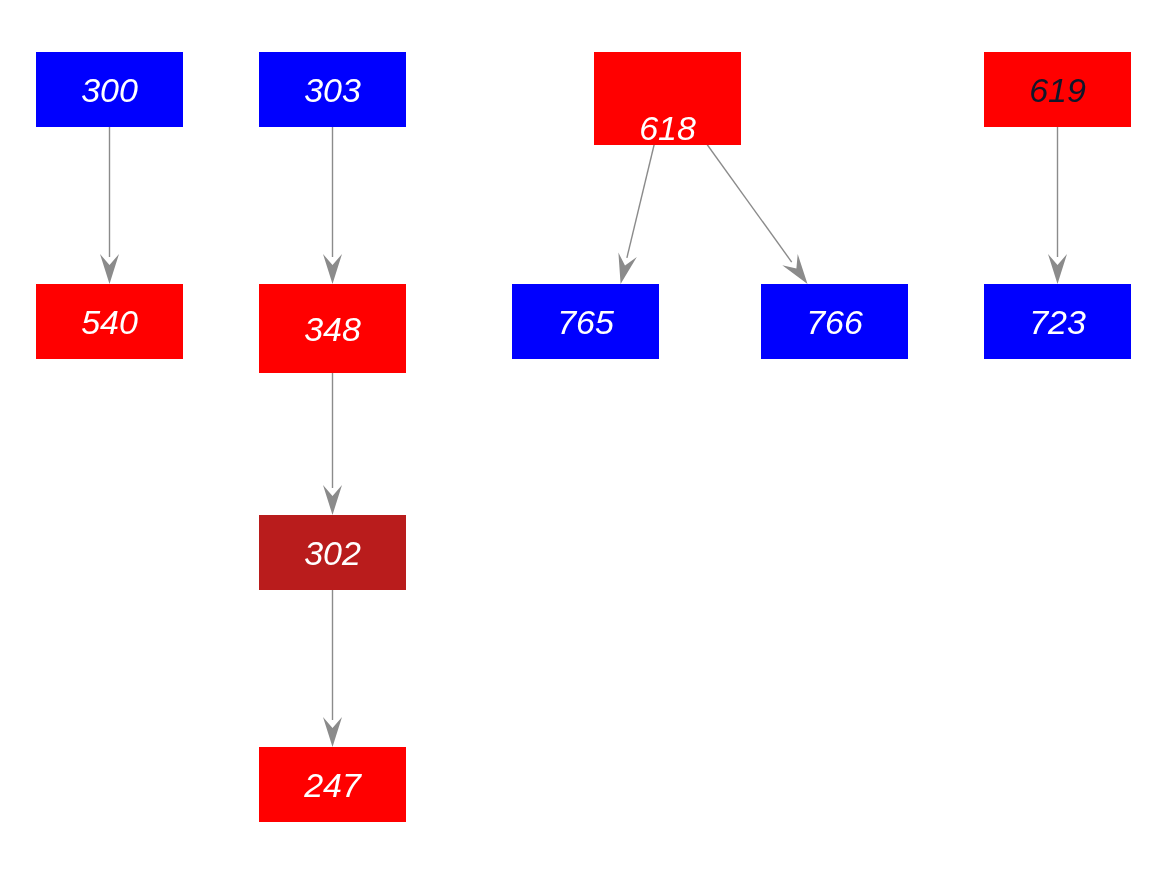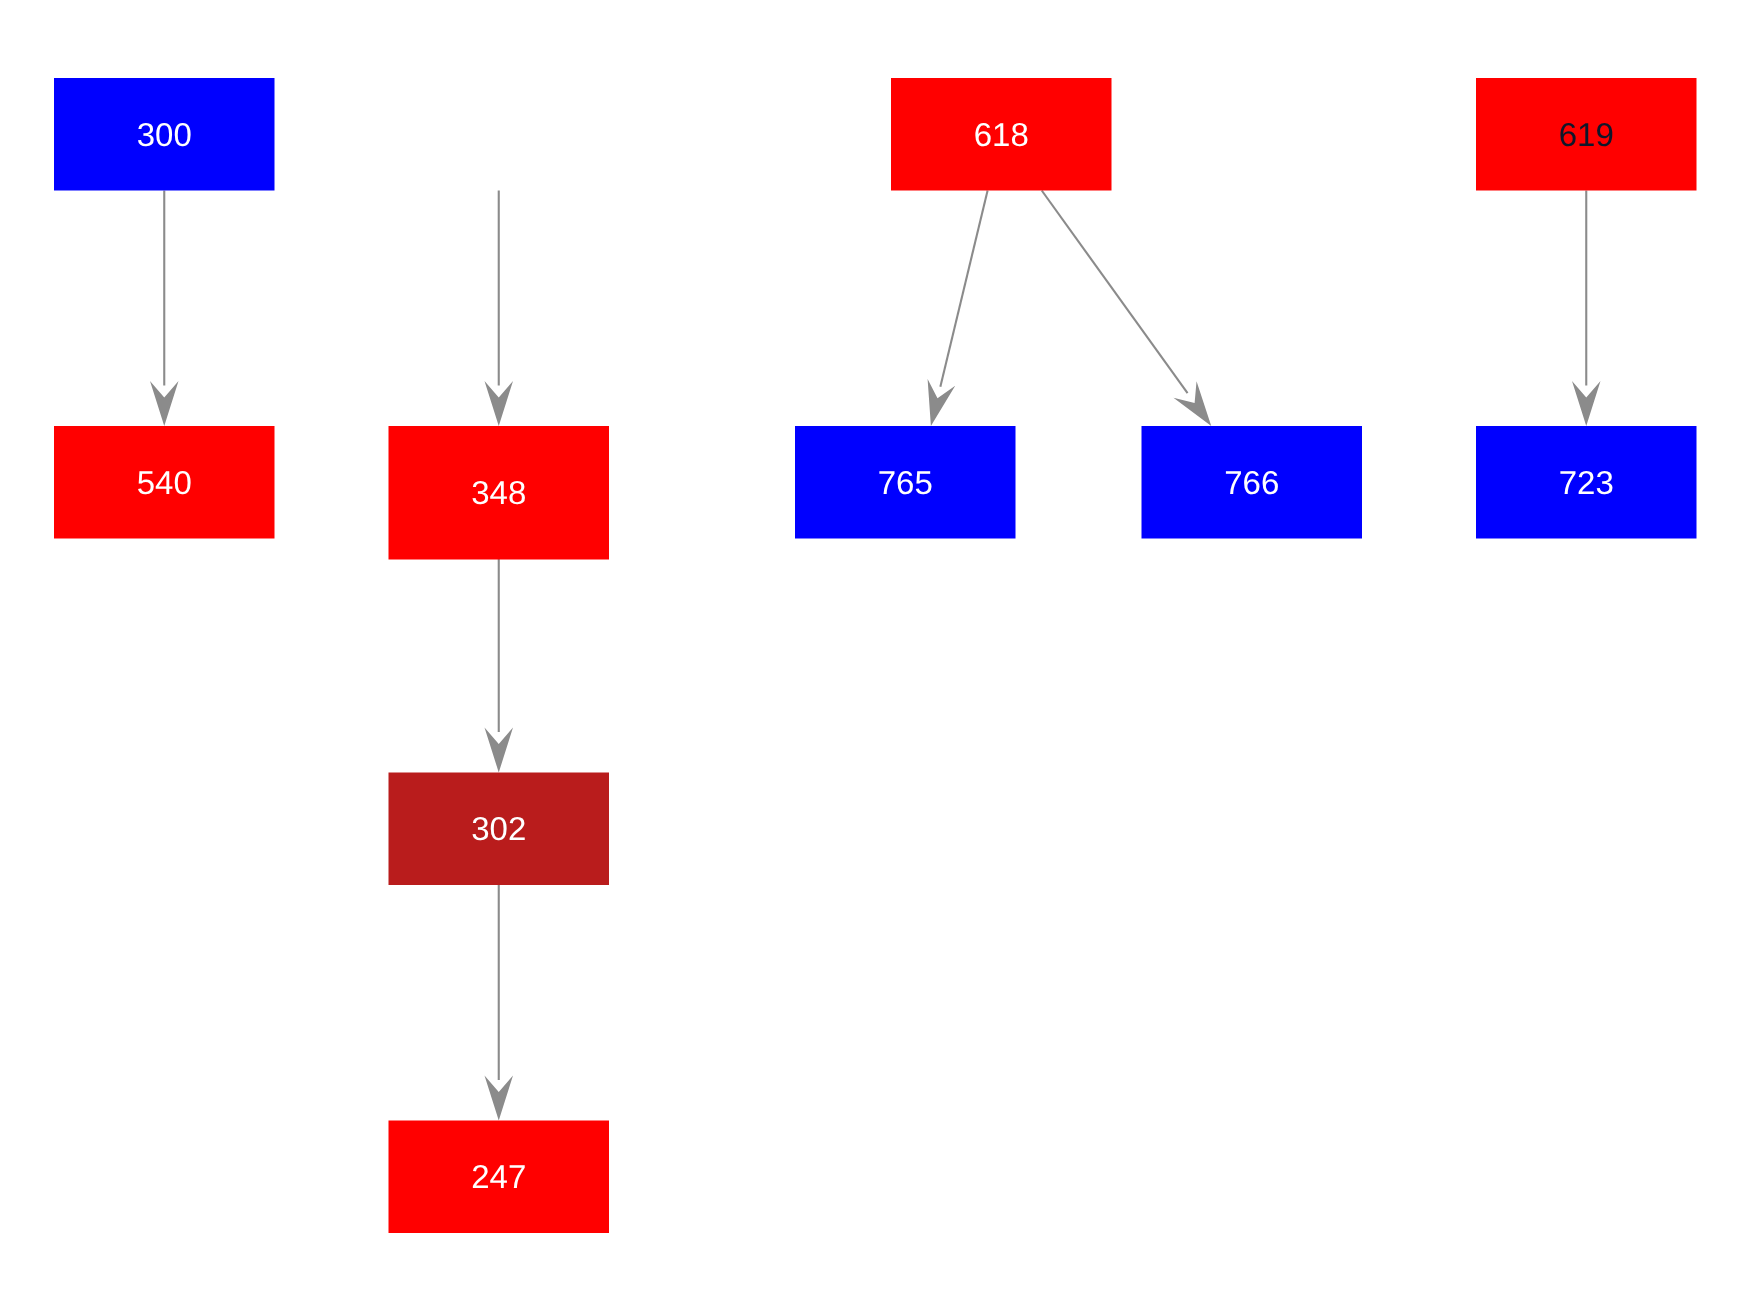--- a/index.html
+++ b/index.html
@@ -18,23 +18,24 @@
   #edge-layer {
     position: absolute;
     left: 0;
     top: 0;
   }
   .node {
     position: absolute;
     display: flex;
     align-items: center;
     justify-content: center;
-    font-size: 22px;
+    font-size: 34px;
     line-height: 1;
     user-select: none;
+    font-style: italic;
   }
 </style>
 </head>
 <body>
 
 <div id="canvas">
   <svg id="edge-layer" width="1167" height="875" viewBox="0 0 1167 875">
       <line x1="109.5" y1="127.0" x2="109.5" y2="257.0" stroke="#8b8b8b" stroke-width="1.4"></line>
       <polygon points="109.5,284.0 100.0,254.0 109.5,265.0 119.0,254.0" fill="#8b8b8b"></polygon>
       <line x1="332.5" y1="127.0" x2="332.5" y2="257.0" stroke="#8b8b8b" stroke-width="1.4"></line>
@@ -46,33 +47,36 @@
       <line x1="658.4" y1="127.0" x2="626.9" y2="257.8" stroke="#8b8b8b" stroke-width="1.4"></line>
       <polygon points="620.6,284.0 618.4,252.6 625.0,265.5 636.8,257.1" fill="#8b8b8b"></polygon>
       <line x1="694.5" y1="127.0" x2="791.7" y2="262.1" stroke="#8b8b8b" stroke-width="1.4"></line>
       <polygon points="807.5,284.0 782.3,265.2 796.4,268.6 797.7,254.1" fill="#8b8b8b"></polygon>
       <line x1="1057.5" y1="127.0" x2="1057.5" y2="257.0" stroke="#8b8b8b" stroke-width="1.4"></line>
       <polygon points="1057.5,284.0 1048.0,254.0 1057.5,265.0 1067.0,254.0" fill="#8b8b8b"></polygon>
     </svg>
 <div class="node" style="left: 36px; top: 52px; width: 147px; height: 75px; background: rgb(0, 0, 255); color: rgb(255, 255, 255);">
       <span>300</span>
     </div>
-    <div class="node" style="left: 594px; top: 52px; width: 147px; height: 75px; background: rgb(255, 0, 0); color: rgb(255, 255, 255);">
+    <div class="node" style="left: 259px; top: 52px; width: 147px; height: 75px; background: rgb(0, 0, 255); color: rgb(255, 255, 255);">
+      <span>303</span>
+    </div>
+    <div class="node" style="left: 594px; top: 52px; width: 147px; height: 93px; background: rgb(255, 0, 0); color: rgb(255, 255, 255); align-items: flex-end;">
       <span>618</span>
     </div>
     <div class="node" style="left: 984px; top: 52px; width: 147px; height: 75px; background: rgb(255, 0, 0); color: #0f172a;">
       <span>619</span>
     </div>
     <div class="node" style="left: 36px; top: 284px; width: 147px; height: 75px; background: rgb(255, 0, 0); color: rgb(255, 255, 255);">
       <span>540</span>
     </div>
     <div class="node" style="left: 259px; top: 284px; width: 147px; height: 89px; background: rgb(255, 0, 0); color: rgb(255, 255, 255);">
       <span>348</span>
     </div>
-    <div class="node" style="left: 530px; top: 284px; width: 147px; height: 75px; background: rgb(0, 0, 255); color: rgb(255, 255, 255);">
+    <div class="node" style="left: 512px; top: 284px; width: 147px; height: 75px; background: rgb(0, 0, 255); color: rgb(255, 255, 255);">
       <span>765</span>
     </div>
     <div class="node" style="left: 761px; top: 284px; width: 147px; height: 75px; background: rgb(0, 0, 255); color: rgb(255, 255, 255);">
       <span>766</span>
     </div>
     <div class="node" style="left: 984px; top: 284px; width: 147px; height: 75px; background: rgb(0, 0, 255); color: rgb(255, 255, 255); align-items: center;">
       <span>723</span>
     </div>
     <div class="node" style="left: 259px; top: 515px; width: 147px; height: 75px; background: #b91c1c; color: rgb(255, 255, 255);">
       <span>302</span>

